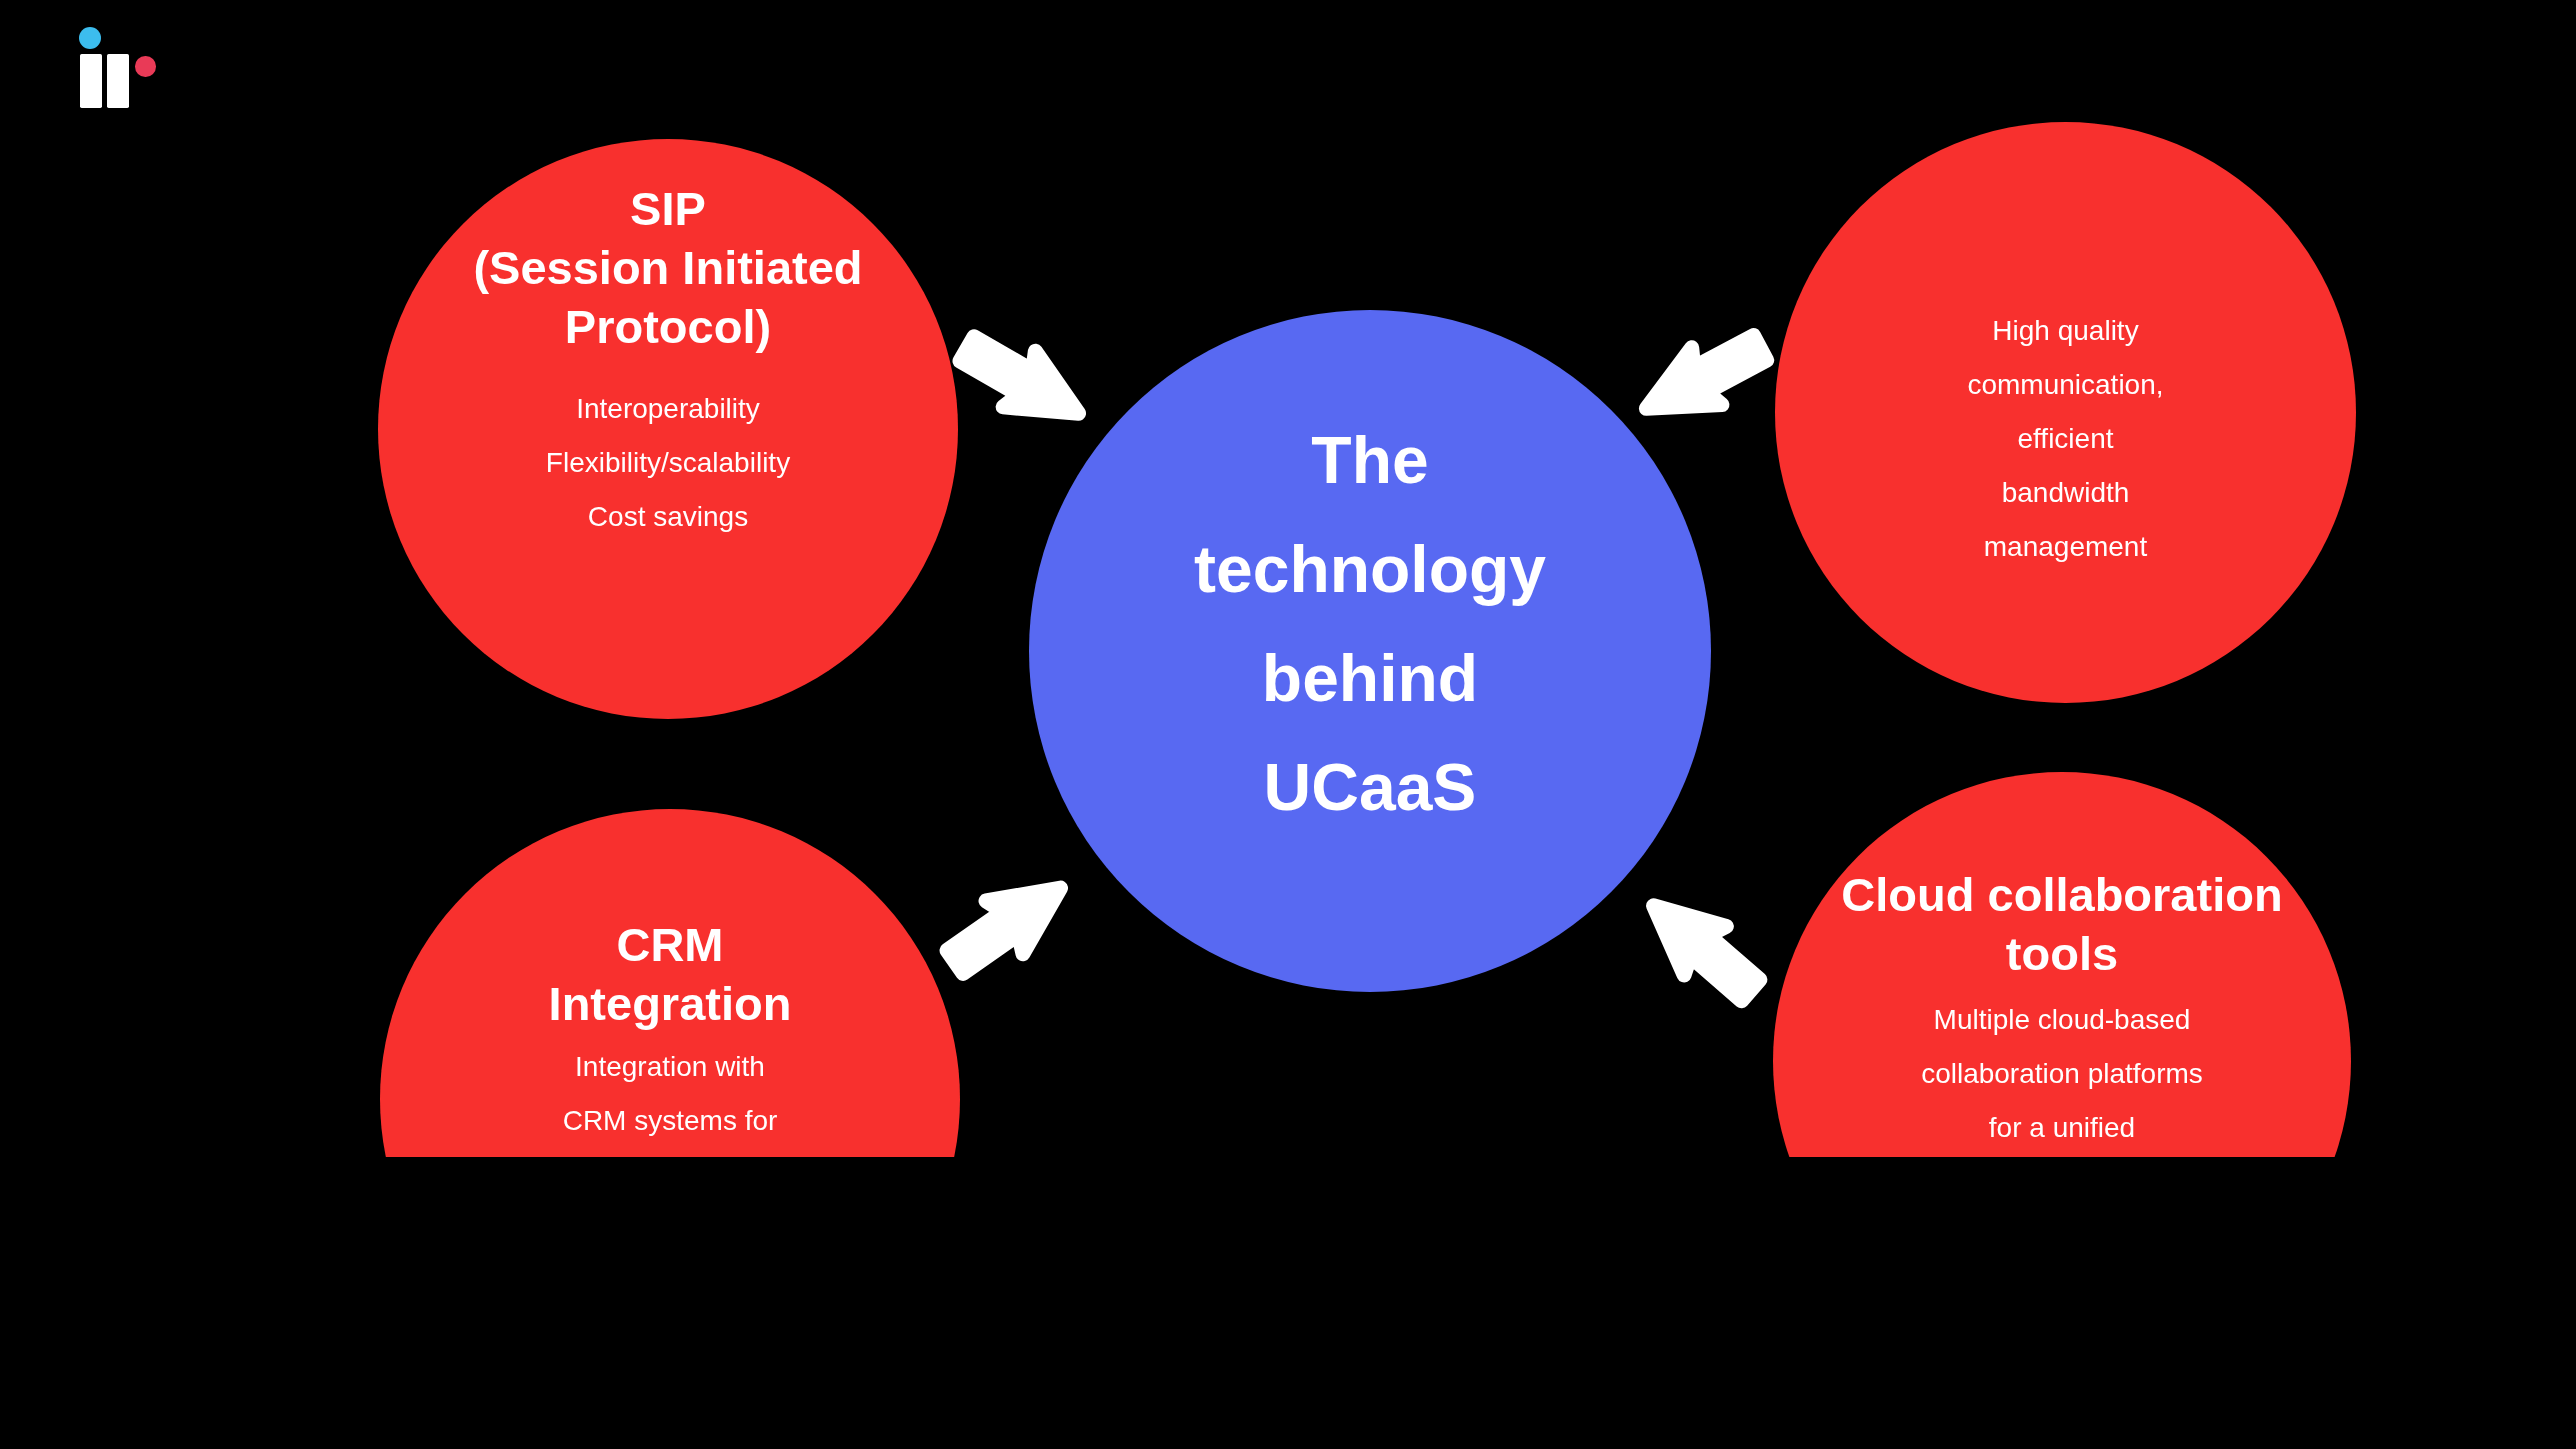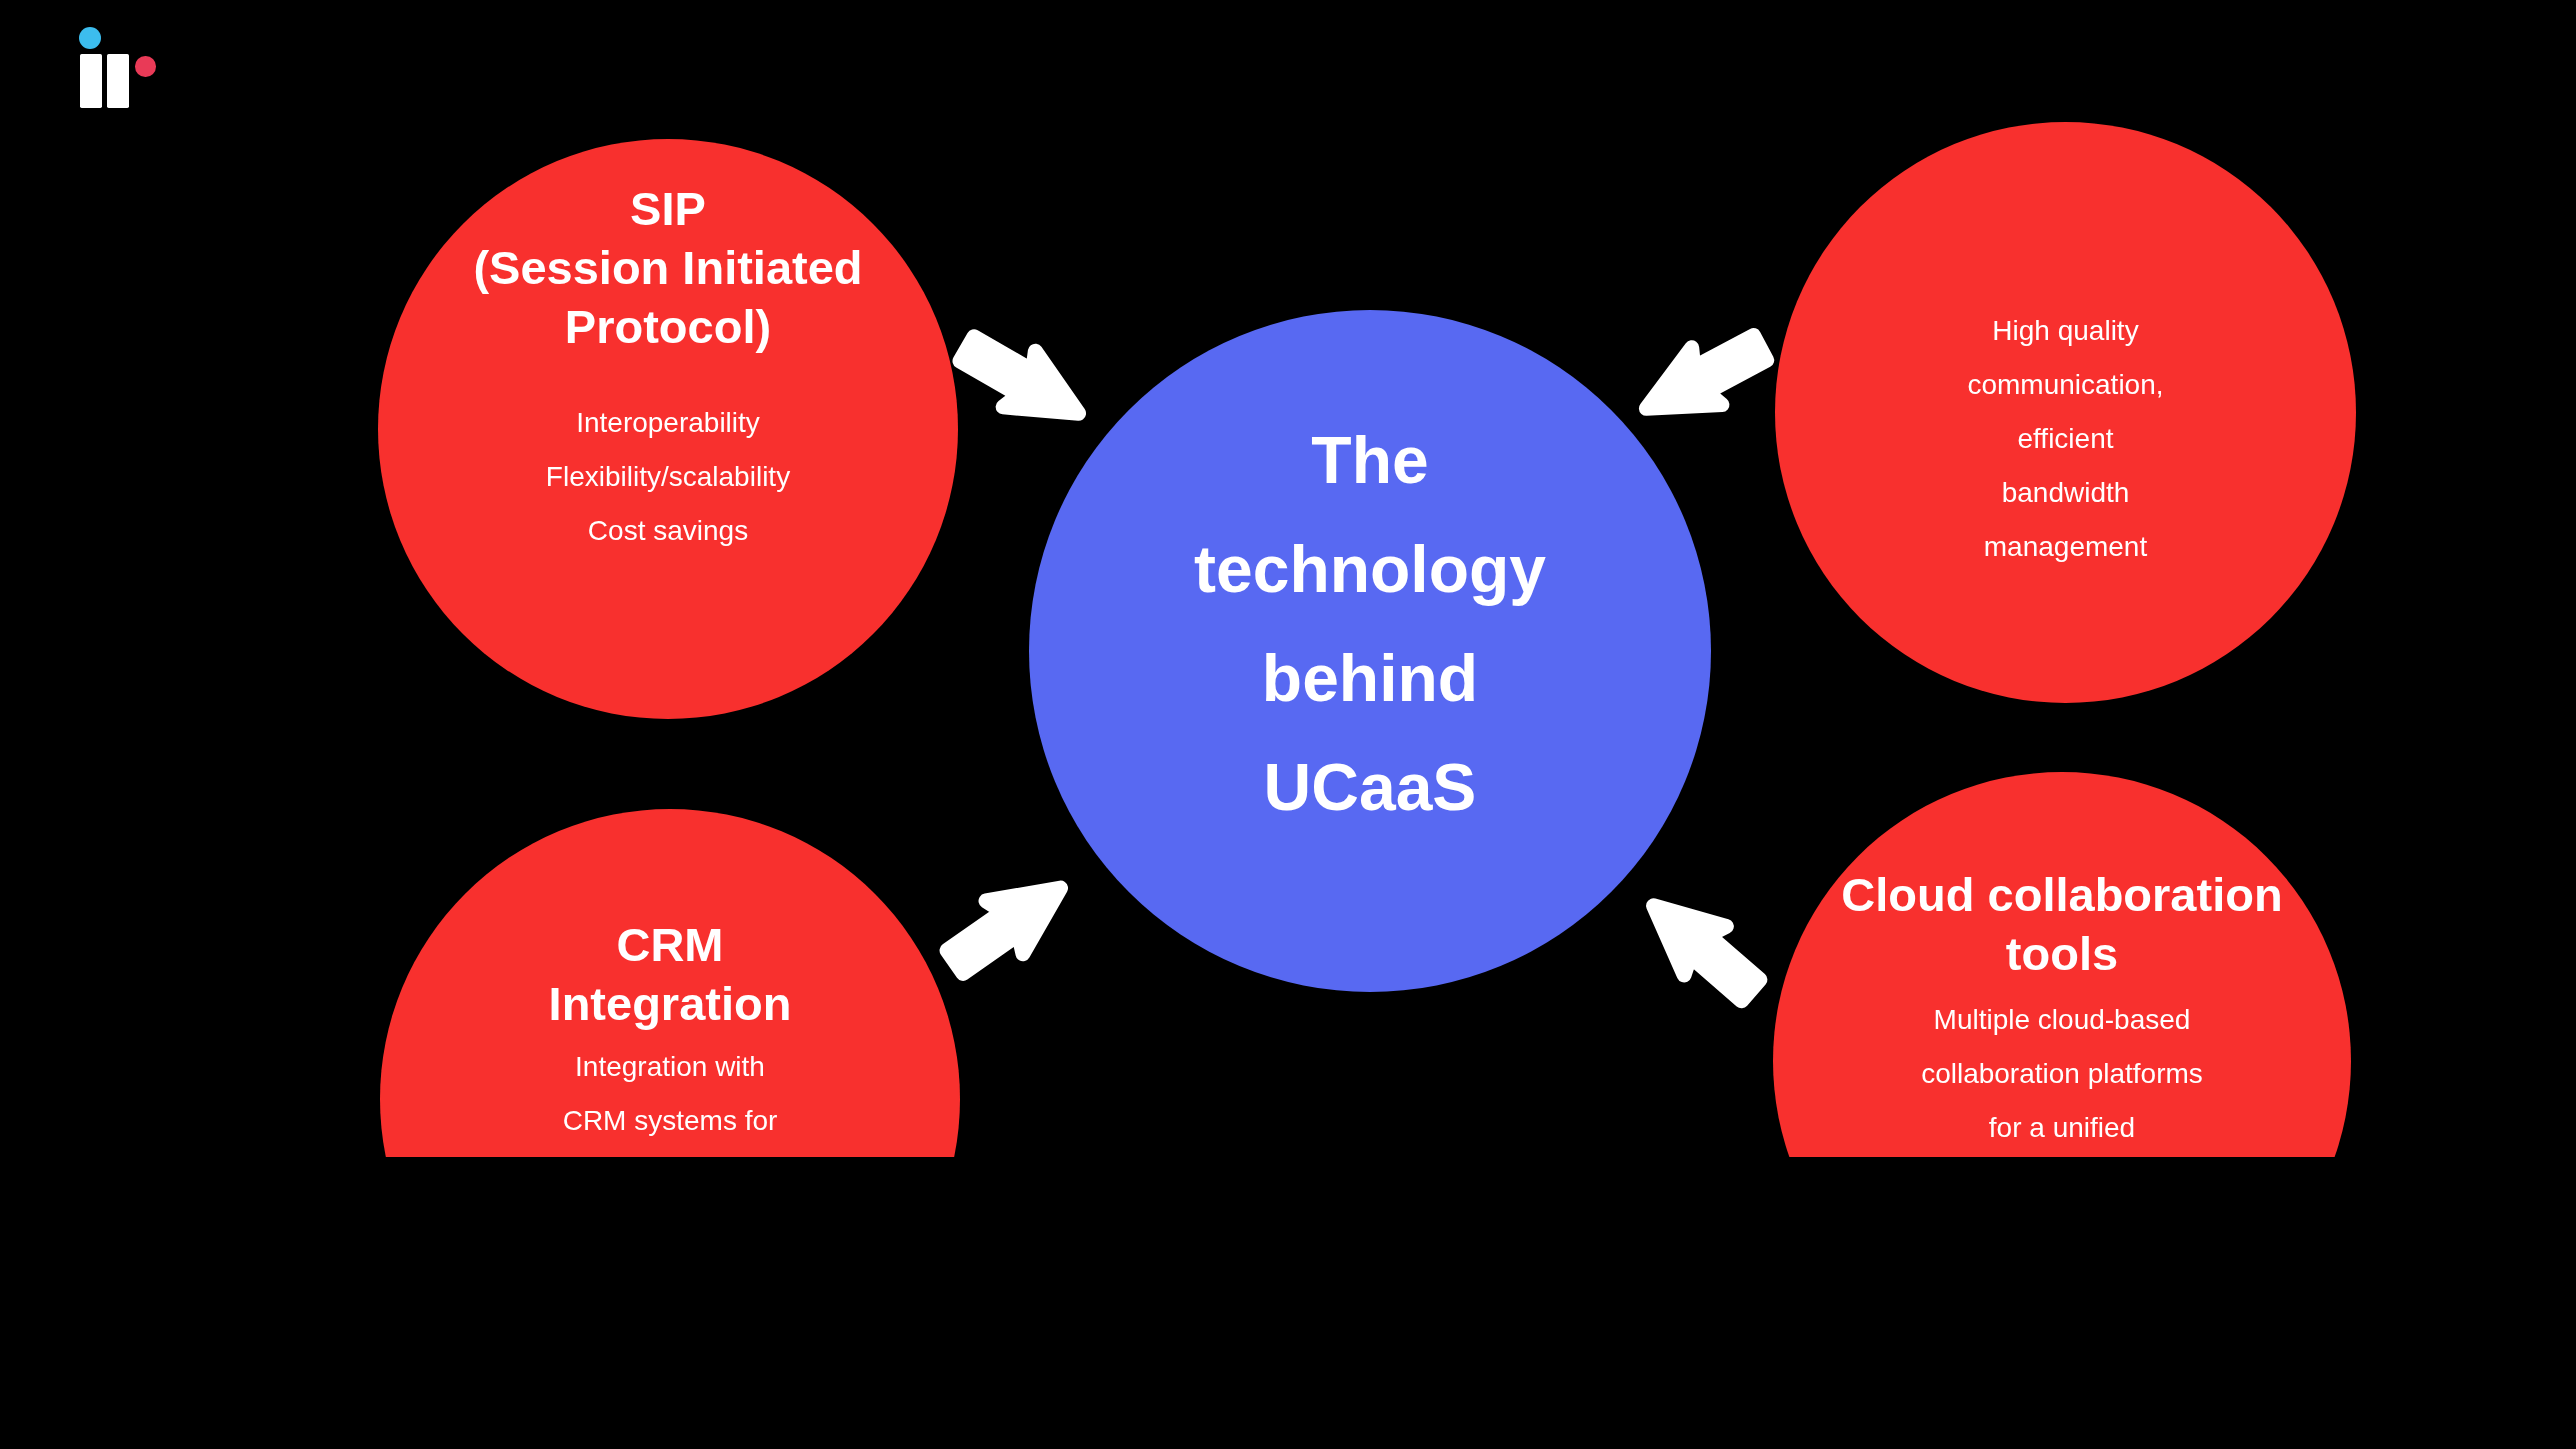--- a/index.html
+++ b/index.html
@@ -51,21 +51,21 @@
     width: 100%;
     text-align: center;
     color: var(--text-white);
     white-space: pre;
   }
   .title { font-size: 47px; line-height: 59px; font-weight: 700; }
   .body  { font-size: 28px; line-height: 54px; font-weight: 400; }
   .center-text { font-size: 66px; line-height: 109px; font-weight: 700; }
 
   .node-sip    .title { top: 40px; }
-  .node-sip    .body  { top: 257px; }
+  .node-sip    .body  { top: 243px; }
   .node-codecs .title { top: 90px; }
   .node-codecs .body  { top: 182px; }
   .node-crm    .title { top: 66px; margin-top: 40px; }
   .node-crm    .body  { top: 211px; margin-top: 20px; }
   .node-cloud  .title { top: 93px; }
   .node-cloud  .body  { top: 221px; }
   .node-center .center-text { top: 96px; }
 
   
   .arrow { position: absolute; width: 157px; height: 91px; overflow: visible; }

